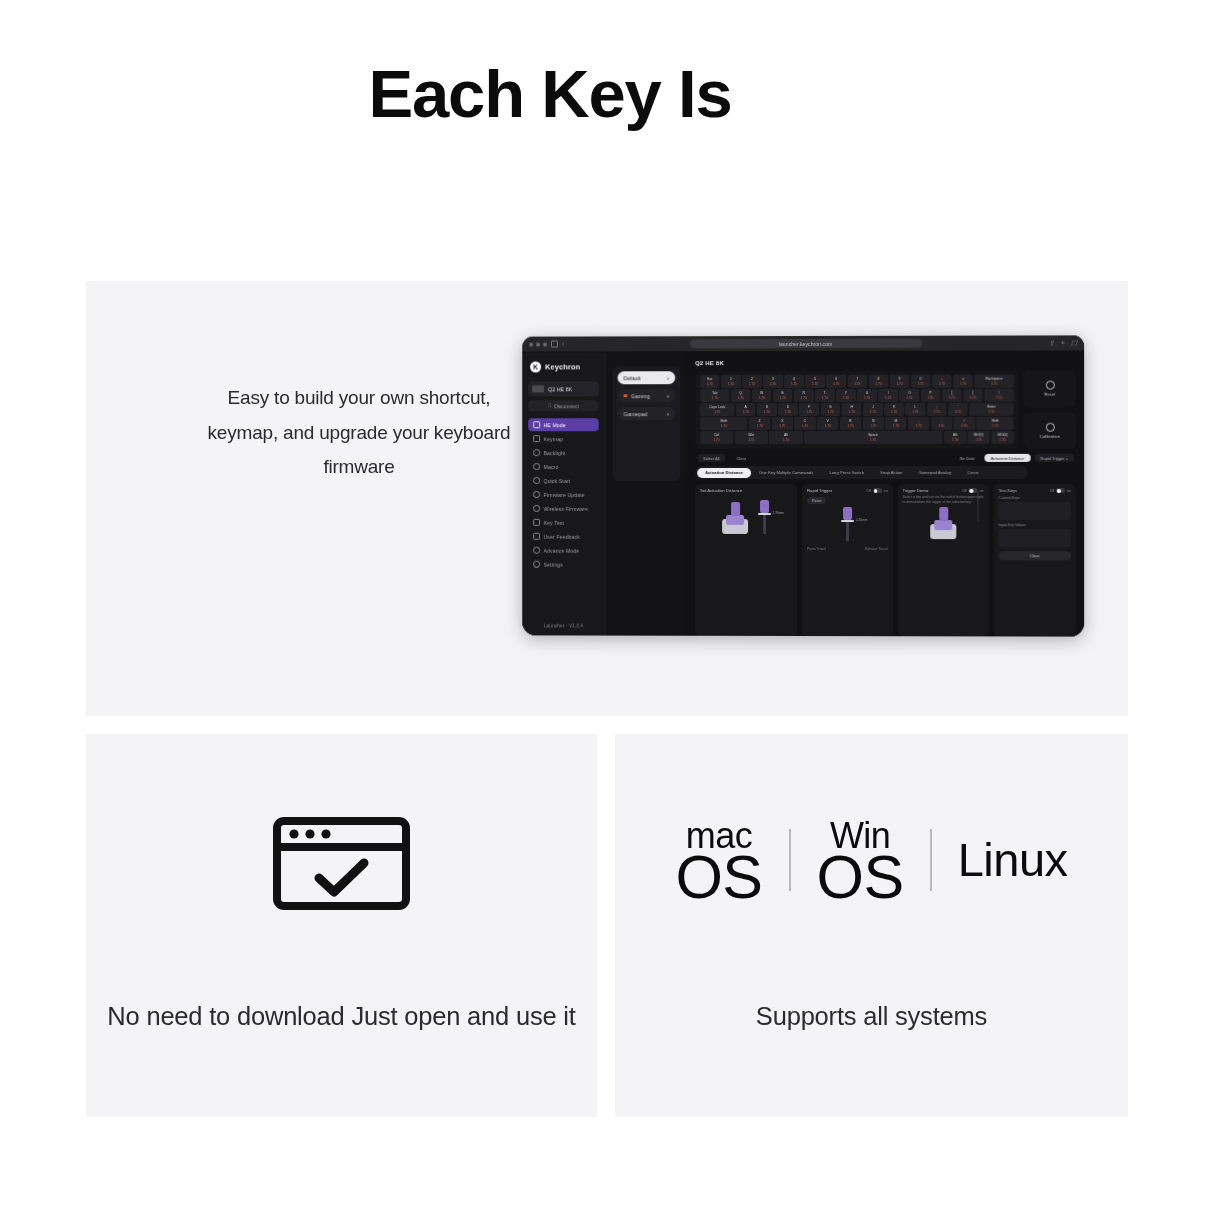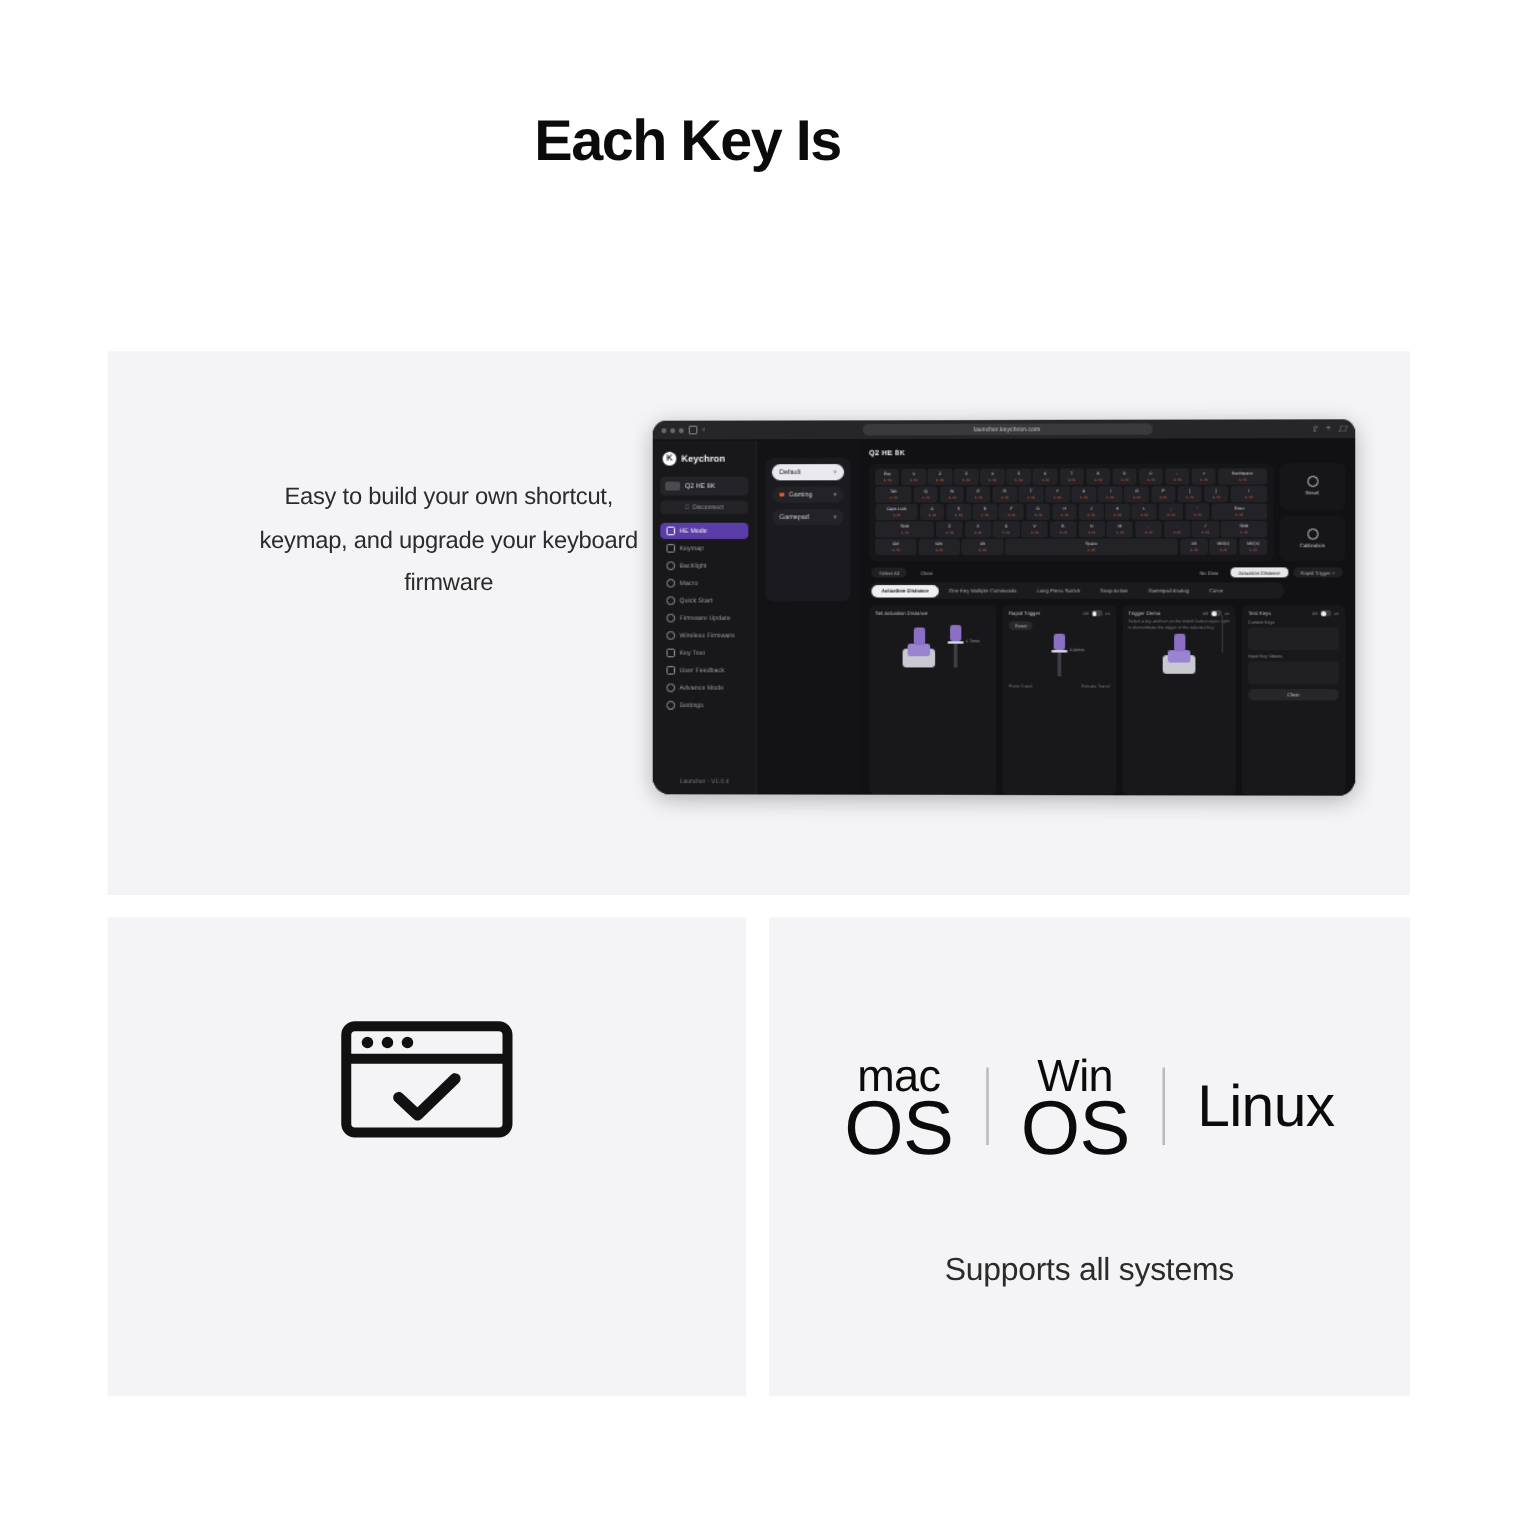--- a/index.html
+++ b/index.html
@@ -8,22 +8,22 @@
     background: #ffffff;
     font-family: "Liberation Sans", sans-serif;
     overflow: hidden;
   }
   .page { position: relative; width: 1214px; height: 1214px; background:#fff; }
 
   
   .heading {
     position: absolute; left: 0; top: 52px; width: 1100px;
     text-align: center;
-    font-size: 46px; line-height: 84px; font-weight: 700;
-    letter-spacing: -1.2px; color: #0b0b0b; margin-top: 18px;
+    font-size: 67px; line-height: 84px; font-weight: 700;
+    letter-spacing: -1.2px; color: #0b0b0b;
   }
   .heading .l2 { display:block; }
 
   
   .card {
     position: absolute; background: #f4f4f6;
   }
   #card-top   { left: 86px;  top: 281px;  width: 1042px; height: 435px; }
   #card-left  { left: 86px;  top: 734px;  width: 511px;  height: 383px; }
   #card-right { left: 615px; top: 734px;  width: 513px;  height: 383px; }
@@ -183,21 +183,21 @@
   }
   .small-btn { height:7px; border-radius:4px; background:#28282d; color:#b6b6bd; font-size:3.6px;
                display:inline-flex; align-items:center; padding: 0 5px; }
 
   
   .icon-wrap { position:absolute; left:0; top:82px; width:100%; display:flex; justify-content:center; }
   .win-icon { width:139px; height:95px; }
 
   .os-wrap {
     position:absolute; left:0; top:84px; width:100%;
-    display:flex; align-items:center; justify-content:center; gap:26px;margin-top:25px;
+    display:flex; align-items:center; justify-content:center; gap:26px;
   }
   .os-item { text-align:center; color:#0b0b0b; }
   .os-top { font-size:36px; font-weight:500; line-height:36px; letter-spacing:-0.5px; }
   .os-bot { font-size:61px; font-weight:500; line-height:47px; letter-spacing:-0.5px; }
   .os-single { font-size:47px; font-weight:500; line-height:47px; letter-spacing:-0.5px; }
   .os-div { width:2px; height:62px; background:#b9b9bd; }
 
   .cap {
     position:absolute; left:0; bottom:84px; width:100%;
     text-align:center; font-size:25.5px; line-height:34.5px; color:#2b2b2b;
@@ -709,20 +709,21 @@
     <div class="icon-wrap">
       <svg class="win-icon" viewBox="0 0 139 95" fill="none">
         <rect x="5" y="5" width="129" height="85" rx="7" stroke="#111" stroke-width="8"></rect>
         <line x1="5" y1="31" x2="134" y2="31" stroke="#111" stroke-width="8"></line>
         <circle cx="22" cy="18" r="4.6" fill="#111"></circle>
         <circle cx="38" cy="18" r="4.6" fill="#111"></circle>
         <circle cx="54" cy="18" r="4.6" fill="#111"></circle>
         <path d="M47 62 L62 76 L92 47" stroke="#111" stroke-width="9" stroke-linecap="round" stroke-linejoin="round"></path>
       </svg>
     </div>
+    <p class="cap">No need to download Just open and use it</p>
   </section>
 
   <section class="card" id="card-right">
     <div class="os-wrap">
       <div class="os-item">
         <div class="os-top">mac</div>
         <div class="os-bot">OS</div>
       </div>
       <i class="os-div"></i>
       <div class="os-item">

